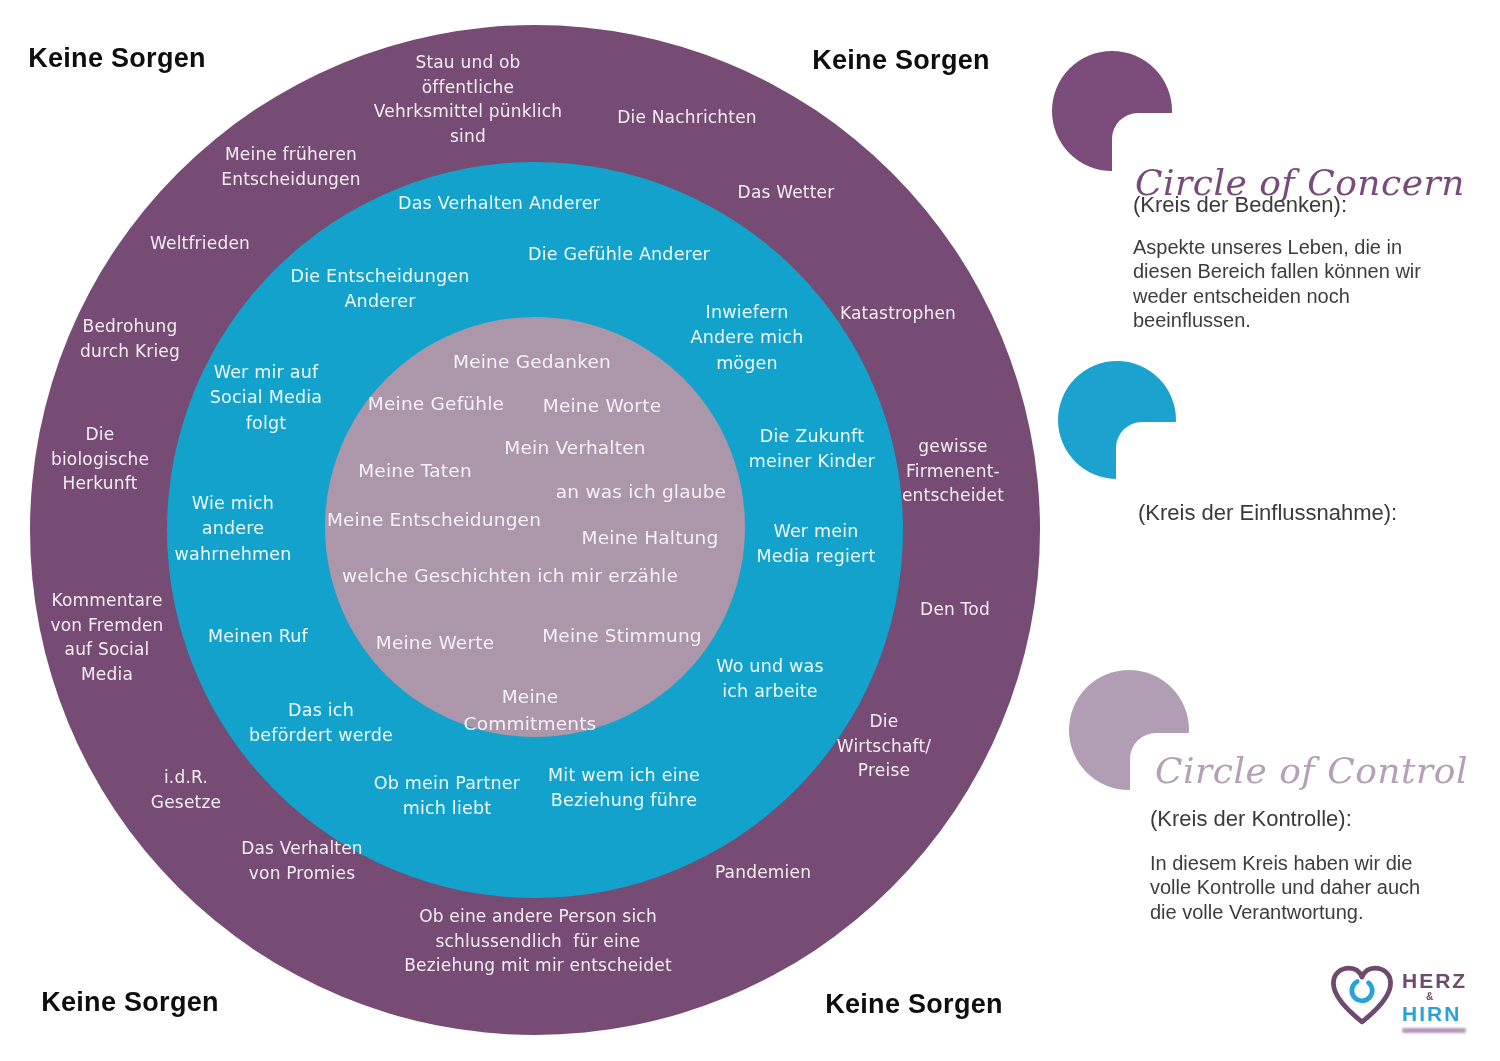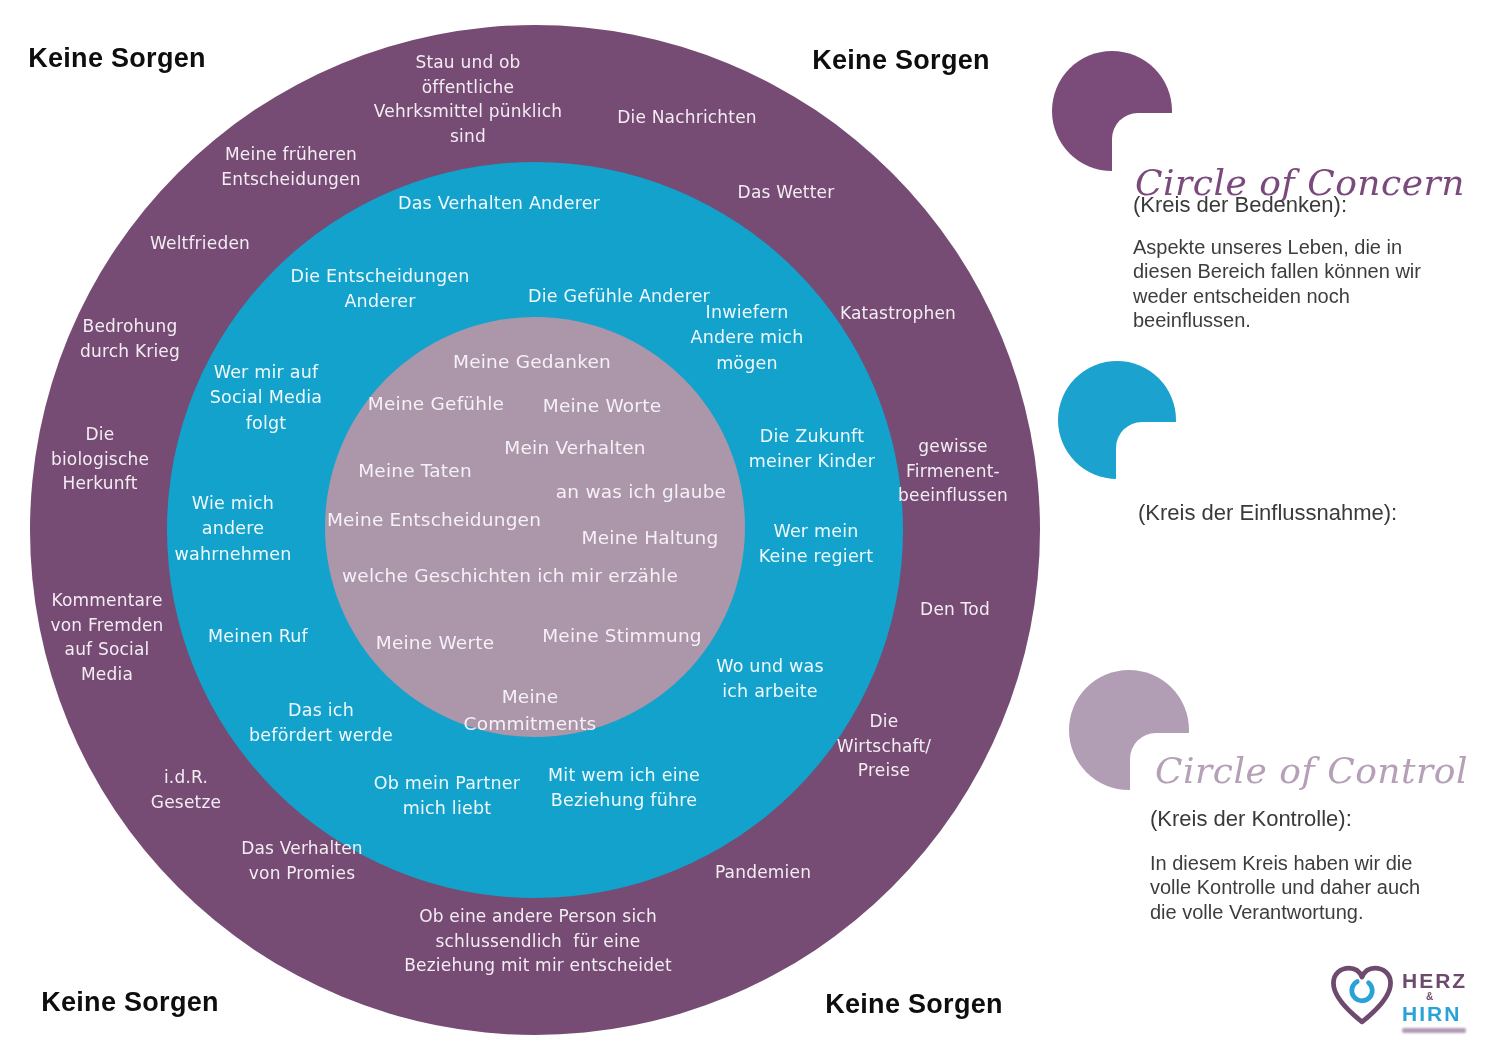--- a/index.html
+++ b/index.html
@@ -87,41 +87,41 @@
       <div class="bubble-label" style="left: 538px; top: 941px;">Ob eine andere Person sich
 schlussendlich  für eine
 Beziehung mit mir entscheidet</div>
       <div class="bubble-label" style="left: 763px; top: 872px;">Pandemien</div>
       <div class="bubble-label" style="left: 884px; top: 746px;">Die
 Wirtschaft/
 Preise</div>
       <div class="bubble-label" style="left: 955px; top: 609px;">Den Tod</div>
       <div class="bubble-label" style="left: 953px; top: 471px;">gewisse
 Firmenent-
-beeinflussen</div>
+entscheidet</div>
       <div class="bubble-label" style="left: 898px; top: 313px;">Katastrophen</div>
     </div>
   <div id="labels-influence">
       <div class="bubble-label" style="left: 499px; top: 204px;">Das Verhalten Anderer</div>
-      <div class="bubble-label" style="left: 619px; top: 255px; margin-top: 42px;">Die Gefühle Anderer</div>
+      <div class="bubble-label" style="left: 619px; top: 255px;">Die Gefühle Anderer</div>
       <div class="bubble-label" style="left: 380px; top: 289px;">Die Entscheidungen
 Anderer</div>
       <div class="bubble-label" style="left: 747px; top: 338px;">Inwiefern
 Andere mich
 mögen</div>
       <div class="bubble-label" style="left: 266px; top: 398px;">Wer mir auf
 Social Media
 folgt</div>
       <div class="bubble-label" style="left: 812px; top: 449px;">Die Zukunft
 meiner Kinder</div>
       <div class="bubble-label" style="left: 233px; top: 529px;">Wie mich
 andere
 wahrnehmen</div>
       <div class="bubble-label" style="left: 816px; top: 544px;">Wer mein
-Keine regiert</div>
+Media regiert</div>
       <div class="bubble-label" style="left: 258px; top: 637px;">Meinen Ruf</div>
       <div class="bubble-label" style="left: 770px; top: 679px;">Wo und was
 ich arbeite</div>
       <div class="bubble-label" style="left: 321px; top: 723px;">Das ich
 befördert werde</div>
       <div class="bubble-label" style="left: 447px; top: 796px;">Ob mein Partner
 mich liebt</div>
       <div class="bubble-label" style="left: 624px; top: 788px;">Mit wem ich eine
 Beziehung führe</div>
     </div>

